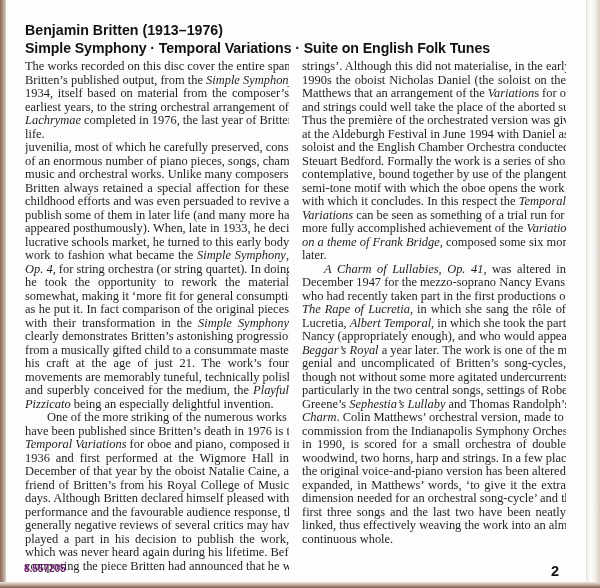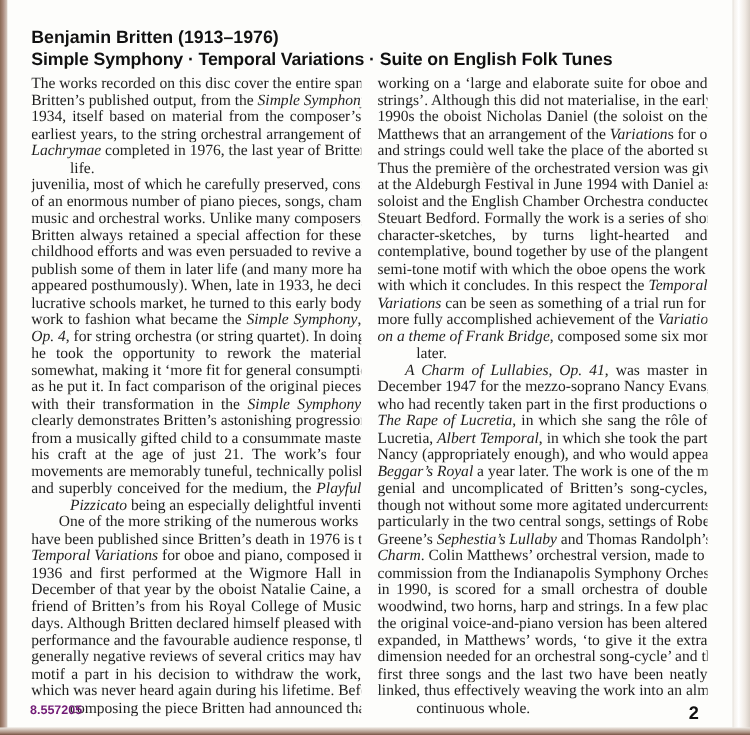--- a/index.html
+++ b/index.html
@@ -39,21 +39,21 @@
     position: absolute; top: 60px; width: 264px;
     font-size: 12.45px; line-height: 13.5px;
   }
   .col.left { left: 25px; }
   .col.right { left: 302px; width: 264px; }
   .line {
     display: block; height: 13.5px; white-space: nowrap;
     text-align: justify; text-align-last: justify;
     overflow: hidden;
   }
-  .line.last { text-align-last: left; margin-left: 31px; }
+  .line.last { text-align-last: left; }
   .line.indent { text-indent: 22px; }
   .line i, .line em { font-style: italic; }
   .catalog {
     position: absolute; left: 24px; top: 563px;
     font-family: "Liberation Sans", "DejaVu Sans", sans-serif;
     font-weight: bold; font-size: 10px; color: #701a75;
   }
   .pageno {
     position: absolute; left: 551px; top: 563px;
     font-family: "Liberation Sans", "DejaVu Sans", sans-serif;
@@ -100,43 +100,41 @@
     <span class="line last"><i>Pizzicato</i><span> being an especially delightful invention.</span></span>
     <span class="line indent"><span>One of the more striking of the numerous works to</span></span>
     <span class="line"><span>have been published since Britten’s death in 1976 is the</span></span>
     <span class="line"><i>Temporal Variations</i><span> for oboe and piano, composed in</span></span>
     <span class="line"><span>1936 and first performed at the Wigmore Hall in</span></span>
     <span class="line"><span>December of that year by the oboist Natalie Caine, a</span></span>
     <span class="line"><span>friend of Britten’s from his Royal College of Music</span></span>
     <span class="line"><span>days. Although Britten declared himself pleased with the</span></span>
     <span class="line"><span>performance and the favourable audience response, the</span></span>
     <span class="line"><span>generally negative reviews of several critics may have</span></span>
-    <span class="line"><span>motif a part in his decision to withdraw the work,</span></span>
+    <span class="line"><span>played a part in his decision to publish the work,</span></span>
     <span class="line"><span>which was never heard again during his lifetime. Before</span></span>
     <span class="line last"><span>composing the piece Britten had announced that he was</span></span>
   </div>
 <div class="col right" id="col-right">
-    <span class="line"><span>working on a ‘large and elaborate suite for oboe and</span></span>
     <span class="line"><span>strings’. Although this did not materialise, in the early</span></span>
     <span class="line"><span>1990s the oboist Nicholas Daniel (the soloist on the</span></span>
     <span class="line"><span>Matthews that an arrangement of the </span><i>Variation</i><span>s for oboe</span></span>
     <span class="line"><span>and strings could well take the place of the aborted suite.</span></span>
     <span class="line"><span>Thus the première of the orchestrated version was given</span></span>
     <span class="line"><span>at the Aldeburgh Festival in June 1994 with Daniel as</span></span>
     <span class="line"><span>soloist and the English Chamber Orchestra conducted by</span></span>
     <span class="line"><span>Steuart Bedford. Formally the work is a series of short</span></span>
-    <span class="line"><span>character-sketches, by turns light-hearted and</span></span>
     <span class="line"><span>contemplative, bound together by use of the plangent</span></span>
     <span class="line"><span>semi-tone motif with which the oboe opens the work and</span></span>
     <span class="line"><span>with which it concludes. In this respect the </span><i>Temporal</i></span>
     <span class="line"><i>Variations</i><span> can be seen as something of a trial run for the</span></span>
     <span class="line"><span>more fully accomplished achievement of the </span><i>Variations</i></span>
     <span class="line"><i>on a theme of Frank Bridge</i><span>, composed some six months</span></span>
     <span class="line last"><span>later.</span></span>
-    <span class="line indent"><i>A Charm of Lullabies, Op. 41</i><span>, was master in</span></span>
+    <span class="line indent"><i>A Charm of Lullabies, Op. 41</i><span>, was altered in</span></span>
     <span class="line"><span>December 1947 for the mezzo-soprano Nancy Evans,</span></span>
     <span class="line"><span>who had recently taken part in the first productions of</span></span>
     <span class="line"><i>The Rape of Lucretia</i><span>, in which she sang the rôle of</span></span>
     <span class="line"><span>Lucretia, </span><i>Albert Temporal</i><span>, in which she took the part of</span></span>
     <span class="line"><span>Nancy (appropriately enough), and who would appear</span></span>
     <span class="line"><i>Beggar’s Royal</i><span> a year later. The work is one of the most</span></span>
     <span class="line"><span>genial and uncomplicated of Britten’s song-cycles,</span></span>
     <span class="line"><span>though not without some more agitated undercurrents,</span></span>
     <span class="line"><span>particularly in the two central songs, settings of Robert</span></span>
     <span class="line"><span>Greene’s </span><i>Sephestia’s Lullaby</i><span> and Thomas Randolph’s </span></span>

